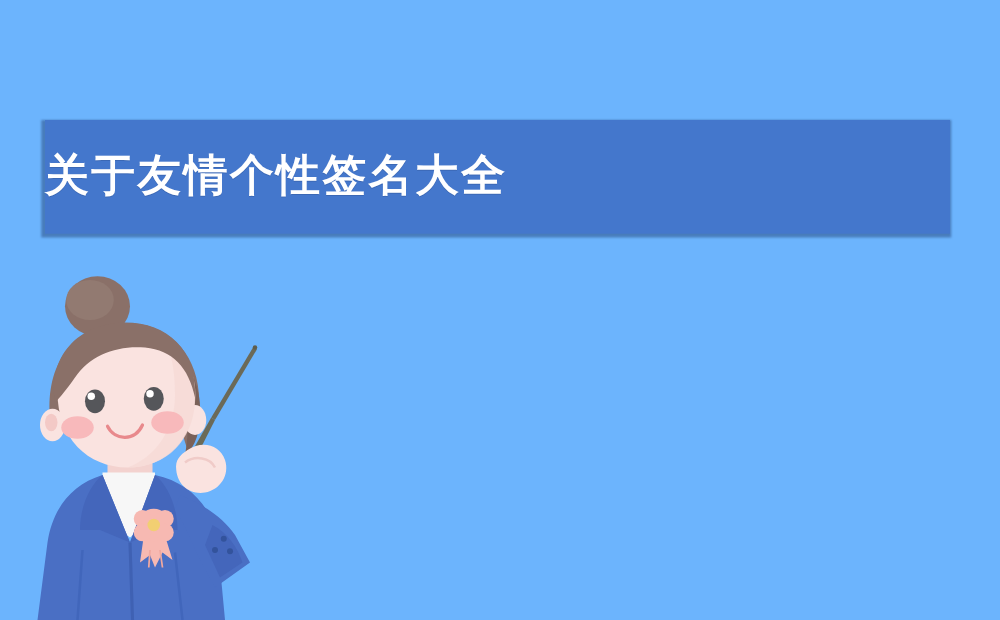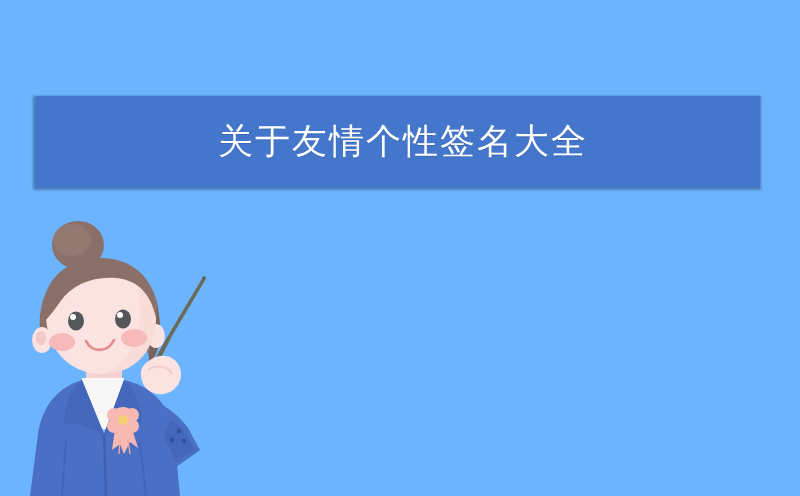--- a/index.html
+++ b/index.html
@@ -47,23 +47,22 @@
     width: 724px;
     height: 91px;
     background: #4477cc;
     display: flex;
     align-items: center;
     justify-content: flex-start;
   }
   #banner-title {
     color: #ffffff;
     font-size: 35px;
-    font-weight: normal;
+    font-weight: bold;
     letter-spacing: 2px;
-    margin-left: 182px;
     white-space: nowrap;
     line-height: 1;
     text-shadow: 0 1px 0 rgba(30,60,110,0.25);
   }
 
   
   #teacher {
     position: absolute;
     left: 20px;
     top: 218px;

